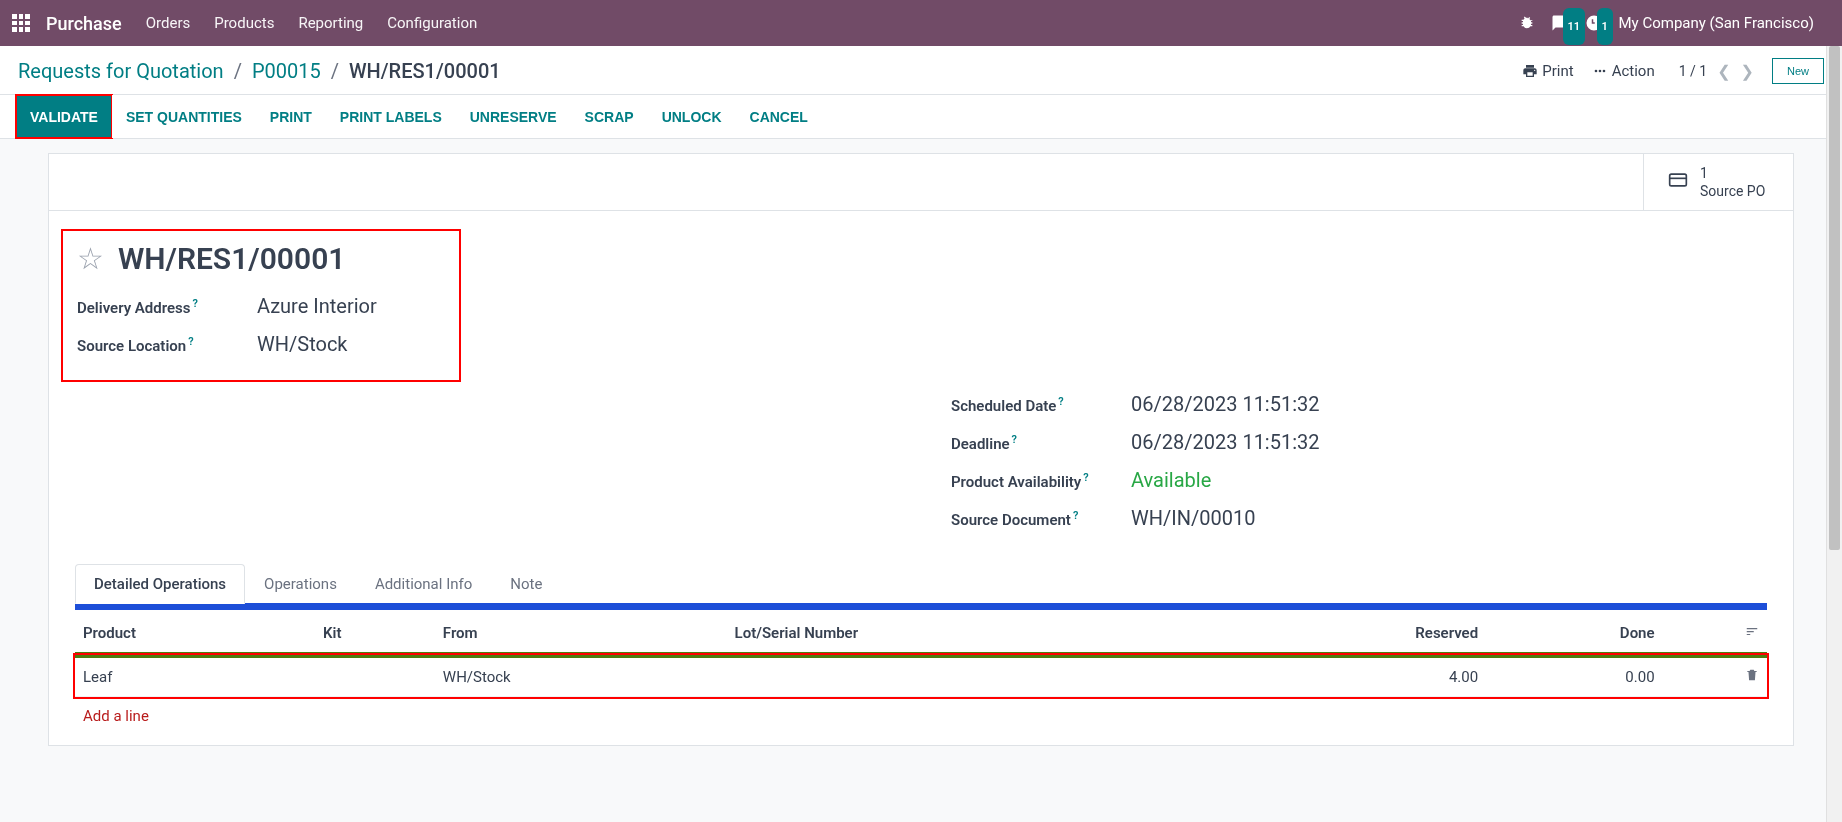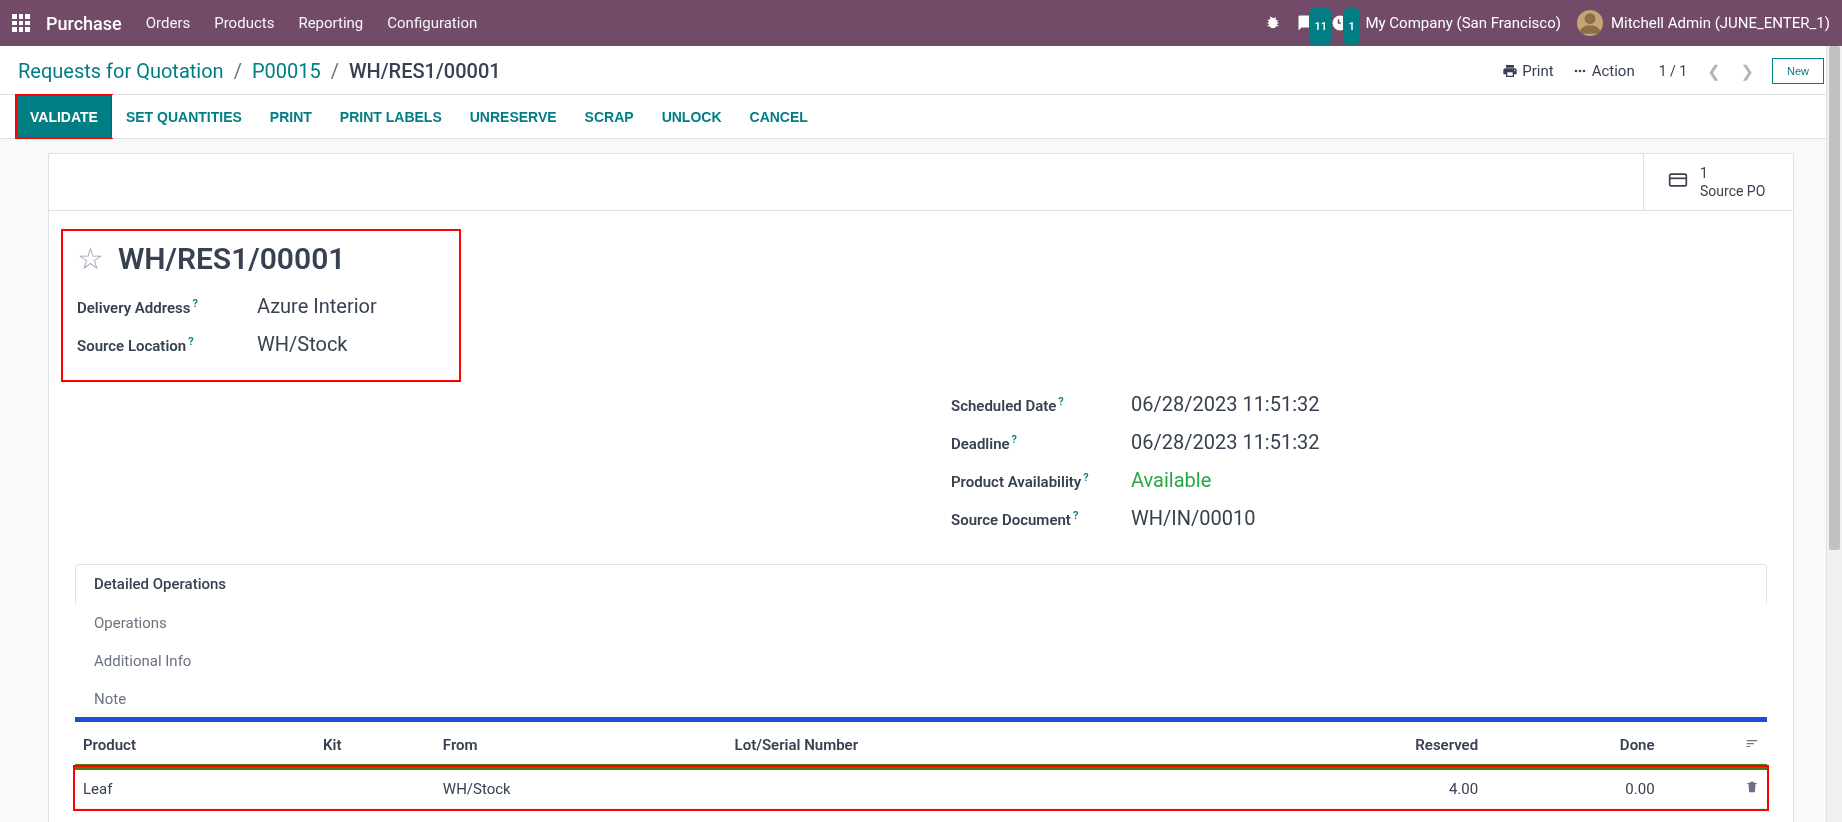--- a/index.html
+++ b/index.html
@@ -19,21 +19,21 @@
 .navbar .avatar { width: 26px; height: 26px; border-radius: 50%; background: #c5a572; margin-right: 8px; display: flex; align-items: center; justify-content: center; overflow: hidden; }
 .navbar .avatar svg { width: 26px; height: 26px; }
 
 
 .toolbar { background: #fff; display: flex; align-items: center; padding: 12px 18px 10px; border-bottom: 1px solid #dee2e6; }
 .breadcrumb { font-size: 20px; color: #017e84; display: flex; align-items: center; gap: 10px; }
 .breadcrumb .sep { color: #6b7280; }
 .breadcrumb .current { color: #374151; font-weight: 500; }
 .toolbar .spacer { flex: 1; }
 .toolbar .tool { margin-left: 18px; cursor: pointer; color: #374151; display: flex; align-items: center; gap: 4px; font-size: 15px; }
-.toolbar .pager { margin-left: 24px; display: flex; align-items: center; gap: 20px; color: #374151; }
+.toolbar .pager { margin-left: 24px; display: flex; align-items: center; gap: 10px; color: #374151; }
 .toolbar .pager .arrow { color: #adb5bd; cursor: pointer; font-size: 16px; }
 .toolbar .new-btn { margin-left: 18px; border: 1px solid #017e84; color: #017e84; background: #fff; padding: 6px 14px; font-size: 11px; cursor: pointer; }
 
 
 .actionbar { background: #fff; display: flex; align-items: stretch; border-bottom: 1px solid #dee2e6; height: 44px; padding-left: 16px; }
 .actionbar .btn { text-transform: uppercase; font-weight: 600; font-size: 14px; padding: 0 14px; display: flex; align-items: center; cursor: pointer; color: #017e84; background: #fff; border: none; }
 .actionbar .btn.primary { background: #017e84; color: #fff; }
 .actionbar .btn.highlight-border { outline: 2px solid red; outline-offset: -1px; }
 .actionbar .spacer { flex: 1; }
 .statusbar { display: flex; align-items: stretch; }
@@ -60,21 +60,21 @@
 
 .field-grid { display: flex; gap: 60px; }
 .field-col { flex: 1; }
 .field-row { display: flex; margin-bottom: 14px; align-items: baseline; }
 .field-row .label { width: 180px; font-weight: 600; color: #374151; font-size: 15px; }
 .field-row .label .help { color: #017e84; font-size: 11px; vertical-align: super; margin-left: 2px; }
 .field-row .value { font-size: 20px; color: #374151; text-align: center; }
 .field-row .value.available { color: #28a745; }
 
 
-.tabs { display: flex; border-bottom: 5px solid #1d4ed8; margin-top: 20px; flex-direction: column; }
+.tabs { display: flex; border-bottom: 7px solid #1d4ed8; margin-top: 20px; }
 .tab { padding: 10px 18px; cursor: pointer; font-size: 15px; color: #6b7280; border: 1px solid transparent; border-bottom: none; margin-bottom: -1px; }
 .tab.active { color: #374151; font-weight: 500; border: 1px solid #dee2e6; border-bottom: 1px solid #fff; background: #fff; border-radius: 4px 4px 0 0; }
 
 
 .op-table { width: 100%; border-collapse: collapse; margin-top: 4px; }
 .op-table th { text-align: left; padding: 10px 8px; font-weight: 600; font-size: 15px; border-bottom: 6px solid #4d7c0f; }
 .op-table th.right { text-align: right; }
 .op-table td { padding: 10px 8px; font-size: 15px; border-top: 1px solid #f1f3f5; }
 .op-table td.right { text-align: right; }
 .op-table .gear { text-align: right; color: #6b7280; cursor: pointer; }
@@ -118,29 +118,20 @@
       </svg>
       <span class="badge">11</span>
     </div>
   <div class="icon-btn">
       <svg width="18" height="18" viewBox="0 0 24 24" fill="#fff">
         <path d="M12 2a10 10 0 100 20 10 10 0 000-20zm1 11h-4V7h2v4h2v2z"></path>
       </svg>
       <span class="badge">1</span>
     </div>
   <div class="company">My Company (San Francisco)</div>
-  <div class="user">
-    <div class="avatar">
-        <svg viewBox="0 0 24 24">
-          <circle cx="12" cy="8" r="5" fill="#8b6f47"></circle>
-          <path d="M2 22c0-5 5-8 10-8s10 3 10 8" fill="#8b6f47"></path>
-        </svg>
-      </div>
-    <span>Mitchell Admin (JUNE_ENTER_1)</span>
-  </div>
 </div>
 
 <div class="toolbar">
   <div class="breadcrumb">
     <span>Requests for Quotation</span>
     <span class="sep">/</span>
     <span>P00015</span>
     <span class="sep">/</span>
     <span class="current">WH/RES1/00001</span>
   </div>

